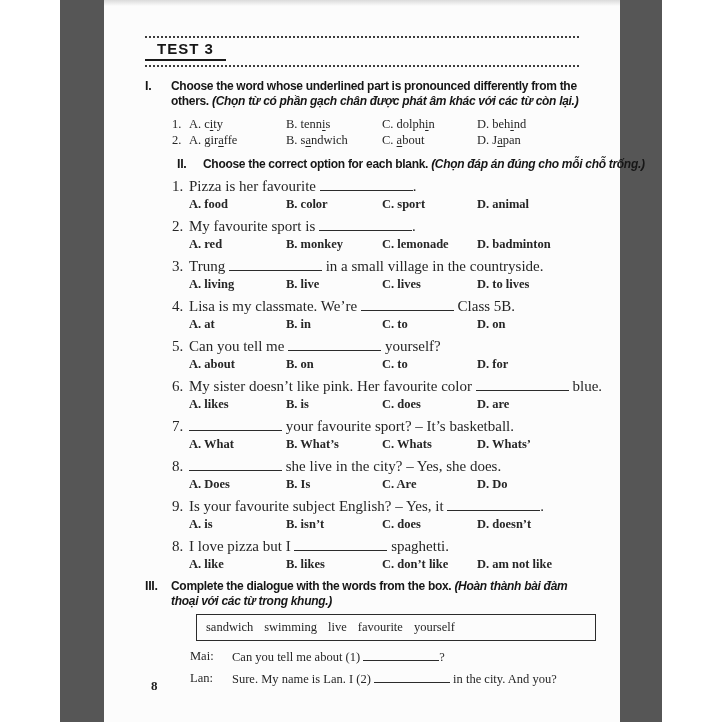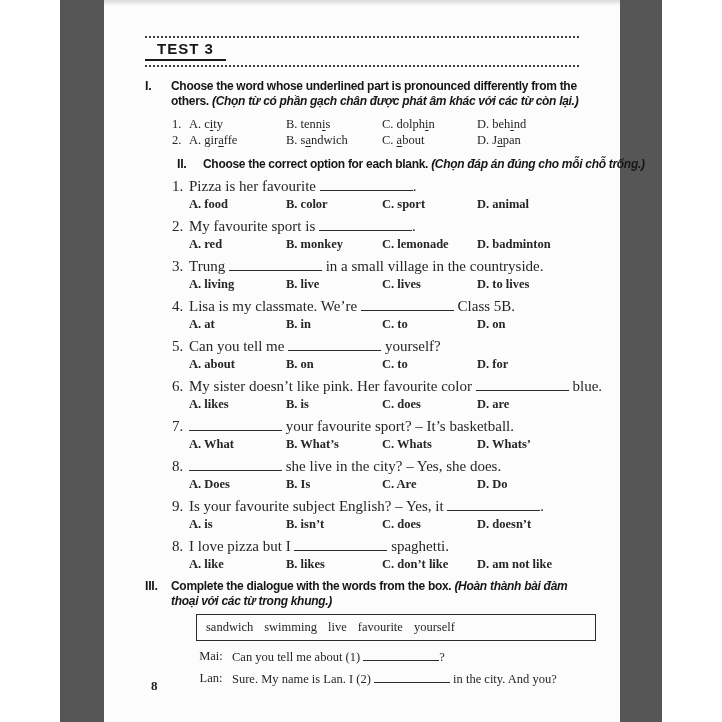--- a/index.html
+++ b/index.html
@@ -67,21 +67,21 @@
   }
   .blank.short{width:76px;}
 
   .wordbox{
     margin-left:51px;margin-top:5px;width:400px;box-sizing:border-box;
     border:1.5px solid #2b2b2b;
     display:flex;column-gap:11px;padding:4px 4px 5px 9px;
     font-size:12.5px;line-height:16px;
   }
 
-  .dialogue{margin-top:7px;text-align:center;}
+  .dialogue{margin-top:7px;}
   .dlg-row{display:flex;margin-left:45px;font-size:12.5px;line-height:17px;margin-bottom:4px;white-space:nowrap;}
   .dlg-row .speaker{flex:0 0 42px;width:42px;}
 
   .page-num{
     position:absolute;left:47px;top:678px;
     font:700 13px "Liberation Serif",serif;color:#1d1d1d;
   }
 
   .mt-sec1{margin-top:12px;}
   .s-questions{margin-top:7px;}

